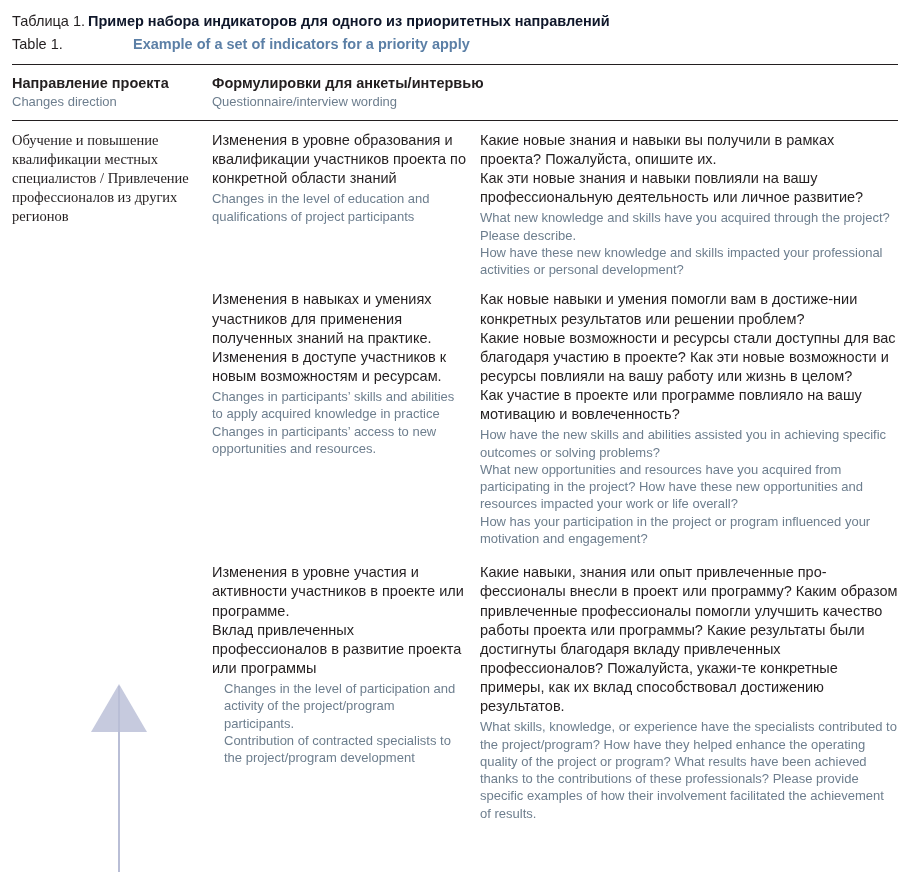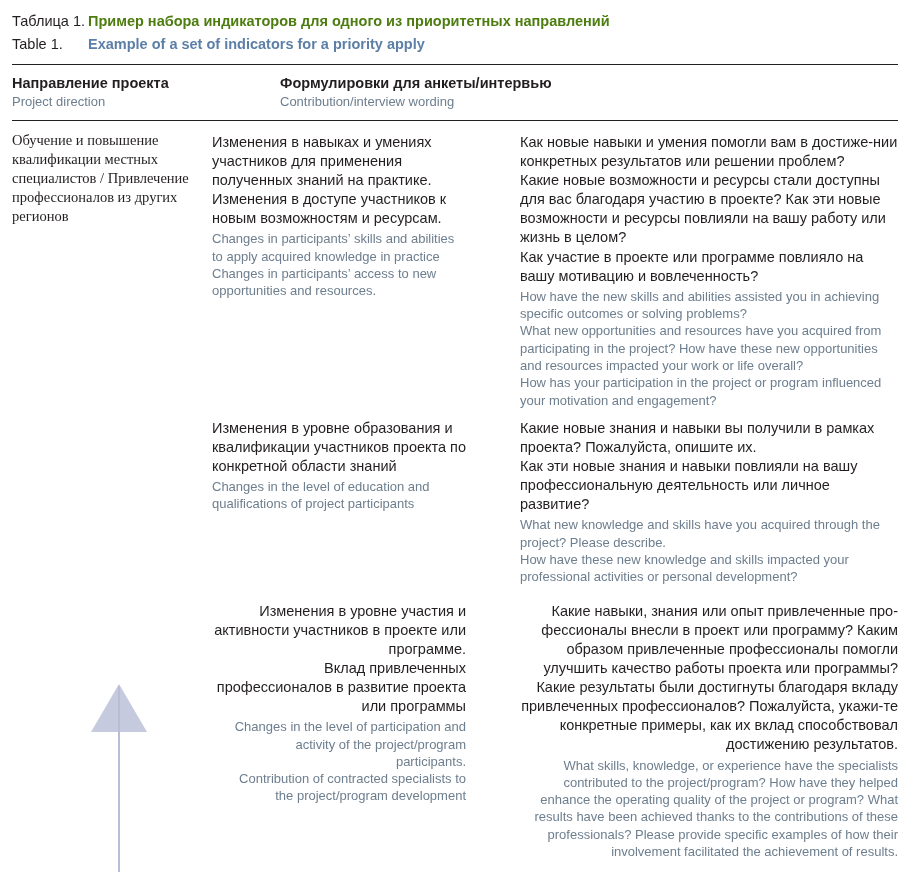--- a/index.html
+++ b/index.html
@@ -39,44 +39,43 @@
     flex: 0 0 76px;
     font-size: 14.5px;
     color: #231f20;
   }
   .cap-label.en {
     color: #231f20;
   }
   .cap-text-ru {
     font-size: 14.5px;
     font-weight: bold;
-    color: #4d7c0f;
+    color: #0f172a;
   }
   .cap-text-en {
     font-size: 14.5px;
     font-weight: bold;
     color: #5b7fa6;
   }
 
   
   .rule {
     height: 1px;
     background: #231f20;
     width: 100%;
   }
 
   
   .thead {
     display: flex;
     padding: 9px 0 9px 0;
-    gap: 28px;
   }
   .col1 { width: 200px; flex: 0 0 200px; padding-right: 10px; box-sizing: border-box; }
   .col2 { width: 268px; flex: 0 0 268px; padding-right: 14px; box-sizing: border-box; }
-  .col3 { flex: 1 1 auto; box-sizing: border-box; margin-left: 40px; }
+  .col3 { flex: 1 1 auto; box-sizing: border-box; }
 
   .th-ru {
     font-size: 14.5px;
     font-weight: bold;
     color: #231f20;
     line-height: 1.3;
   }
   .th-en {
     font-size: 13px;
     color: #6d7e8e;
@@ -135,83 +134,83 @@
 </head>
 <body>
 
 <div class="page">
 
   <div class="caption">
     <div class="caption-line">
       <span class="cap-label">Таблица 1.</span>
       <span class="cap-text-ru">Пример набора индикаторов для одного из приоритетных направлений</span>
     </div>
-    <div class="caption-line" style="margin-top:3px;">
+    <div class="caption-line" style="margin-top:3px;gap:45px;">
       <span class="cap-label en">Table 1.</span>
       <span class="cap-text-en">Example of a set of indicators for a priority apply</span>
     </div>
   </div>
 
   <div class="rule"></div>
 
   <div class="thead">
     <div class="col1">
       <div class="th-ru">Направление проекта</div>
-      <div class="th-en">Project direction</div>
+      <div class="th-en">Changes direction</div>
     </div>
     <div class="col3">
       <div class="th-ru">Формулировки для анкеты/интервью</div>
-      <div class="th-en">Contribution/interview wording</div>
+      <div class="th-en">Questionnaire/interview wording</div>
     </div>
   </div>
 
   <div class="rule"></div>
 
   <div class="tbody">
 
     <div class="arrowhead"></div>
     <div class="axis"></div>
 
     <div class="firstcol-block">
       <div class="cell-ru" style="white-space:pre-line;">Обучение и повышение квалификации местных специалистов / Привлечение профессионалов из других регионов</div>
+    </div>
+
+    <div class="trow">
+      <div class="col1"></div>
+      <div class="col2">
+        <div class="cell-ru" style="white-space:pre-line;">Изменения в уровне образования и квалификации участников проекта по конкретной области знаний</div>
+        <div class="cell-en" style="white-space:pre-line; margin-top:2px;">Changes in the level of education and qualifications of project participants</div>
+      </div>
+      <div class="col3">
+        <div class="cell-ru" style="white-space:pre-line;">Какие новые знания и навыки вы получили в рамках проекта? Пожалуйста, опишите их.
+Как эти новые знания и навыки повлияли на вашу профессиональную деятельность или личное развитие?</div>
+        <div class="cell-en" style="white-space:pre-line; margin-top:2px;">What new knowledge and skills have you acquired through the project? Please describe.
+How have these new knowledge and skills impacted your professional activities or personal development?</div>
+      </div>
     </div>
 
     <div class="trow" style="padding-top:12px;">
       <div class="col1"></div>
       <div class="col2">
         <div class="cell-ru" style="white-space:pre-line;">Изменения в навыках и умениях участников для применения полученных знаний на практике.
 Изменения в доступе участников к новым возможностям и ресурсам.</div>
         <div class="cell-en" style="white-space:pre-line; margin-top:2px;">Changes in participants’ skills and abilities to apply acquired knowledge in practice
 Changes in participants’ access to new opportunities and resources.</div>
       </div>
       <div class="col3">
         <div class="cell-ru" style="white-space:pre-line;">Как новые навыки и умения помогли вам в достиже-нии конкретных результатов или решении проблем?
 Какие новые возможности и ресурсы стали доступны для вас благодаря участию в проекте? Как эти новые возможности и ресурсы повлияли на вашу работу или жизнь в целом?
 Как участие в проекте или программе повлияло на вашу мотивацию и вовлеченность?</div>
         <div class="cell-en" style="white-space:pre-line; margin-top:2px;">How have the new skills and abilities assisted you in achieving specific outcomes or solving problems?
 What new opportunities and resources have you acquired from participating in the project? How have these new opportunities and resources impacted your work or life overall?
 How has your participation in the project or program influenced your motivation and engagement?</div>
       </div>
     </div>
 
-    <div class="trow">
-      <div class="col1"></div>
-      <div class="col2">
-        <div class="cell-ru" style="white-space:pre-line;">Изменения в уровне образования и квалификации участников проекта по конкретной области знаний</div>
-        <div class="cell-en" style="white-space:pre-line; margin-top:2px;">Changes in the level of education and qualifications of project participants</div>
-      </div>
-      <div class="col3">
-        <div class="cell-ru" style="white-space:pre-line;">Какие новые знания и навыки вы получили в рамках проекта? Пожалуйста, опишите их.
-Как эти новые знания и навыки повлияли на вашу профессиональную деятельность или личное развитие?</div>
-        <div class="cell-en" style="white-space:pre-line; margin-top:2px;">What new knowledge and skills have you acquired through the project? Please describe.
-How have these new knowledge and skills impacted your professional activities or personal development?</div>
-      </div>
-    </div>
-
-    <div class="trow" style="padding-top:16px;text-align:right;">
+    <div class="trow" style="padding-top:16px;">
       <div class="col1"></div>
       <div class="col2">
         <div class="cell-ru" style="white-space:pre-line;">Изменения в уровне участия и активности участников в проекте или программе.
 Вклад привлеченных профессионалов в развитие проекта или программы</div>
         <div class="cell-en" style="white-space:pre-line; margin-top:2px;margin-left:12px;">Changes in the level of participation and activity of the project/program participants.
 Contribution of contracted specialists to the project/program development</div>
       </div>
       <div class="col3">
         <div class="cell-ru" style="white-space:pre-line;">Какие навыки, знания или опыт привлеченные про-фессионалы внесли в проект или программу? Каким образом привлеченные профессионалы помогли улучшить качество работы проекта или программы? Какие результаты были достигнуты благодаря вкладу привлеченных профессионалов? Пожалуйста, укажи-те конкретные примеры, как их вклад способствовал достижению результатов.</div>
         <div class="cell-en" style="white-space:pre-line; margin-top:2px;">What skills, knowledge, or experience have the specialists contributed to the project/program? How have they helped enhance the operating quality of the project or program? What results have been achieved thanks to the contributions of these professionals? Please provide specific examples of how their involvement facilitated the achievement of results.</div>

